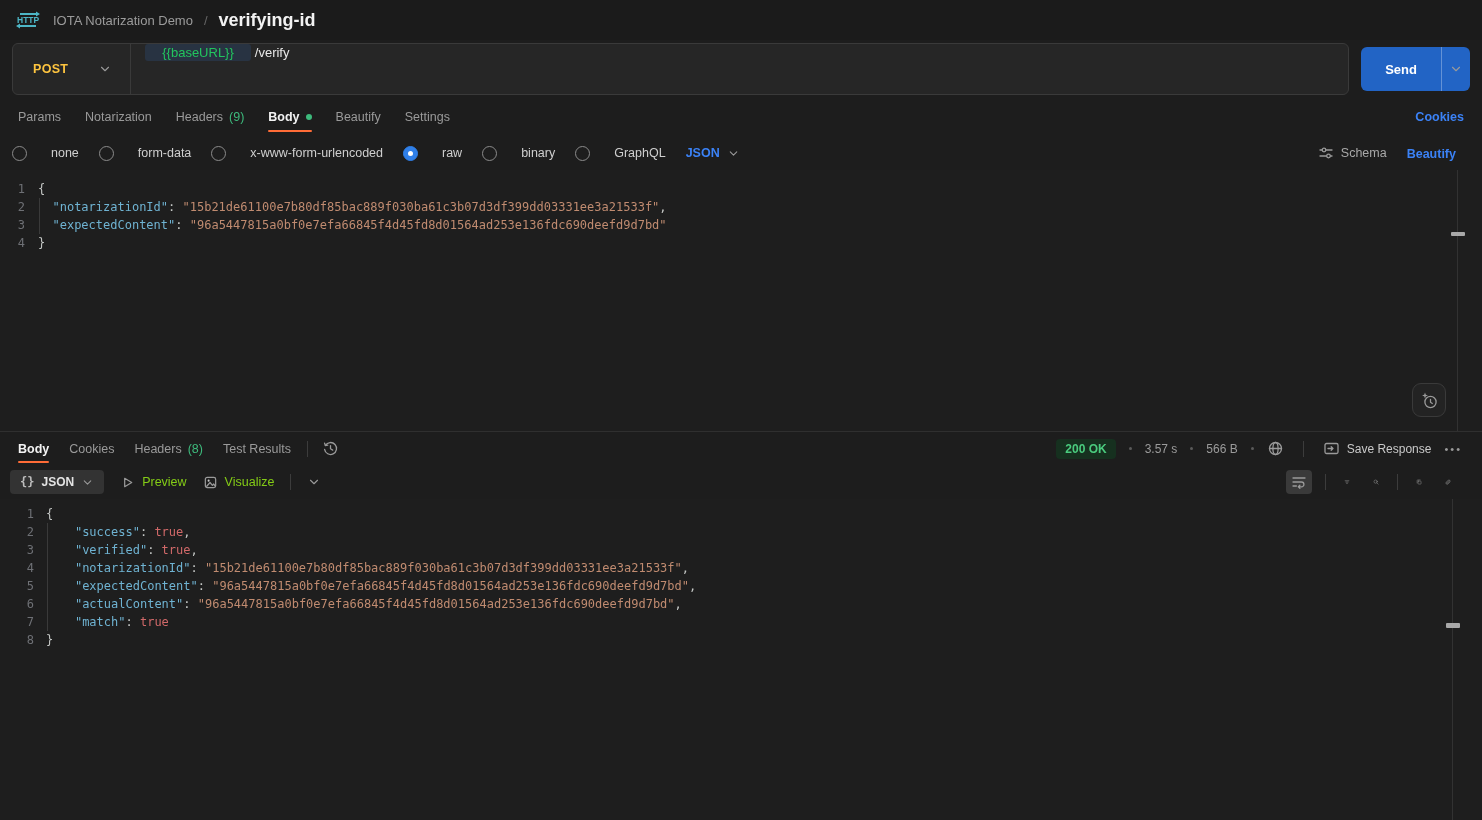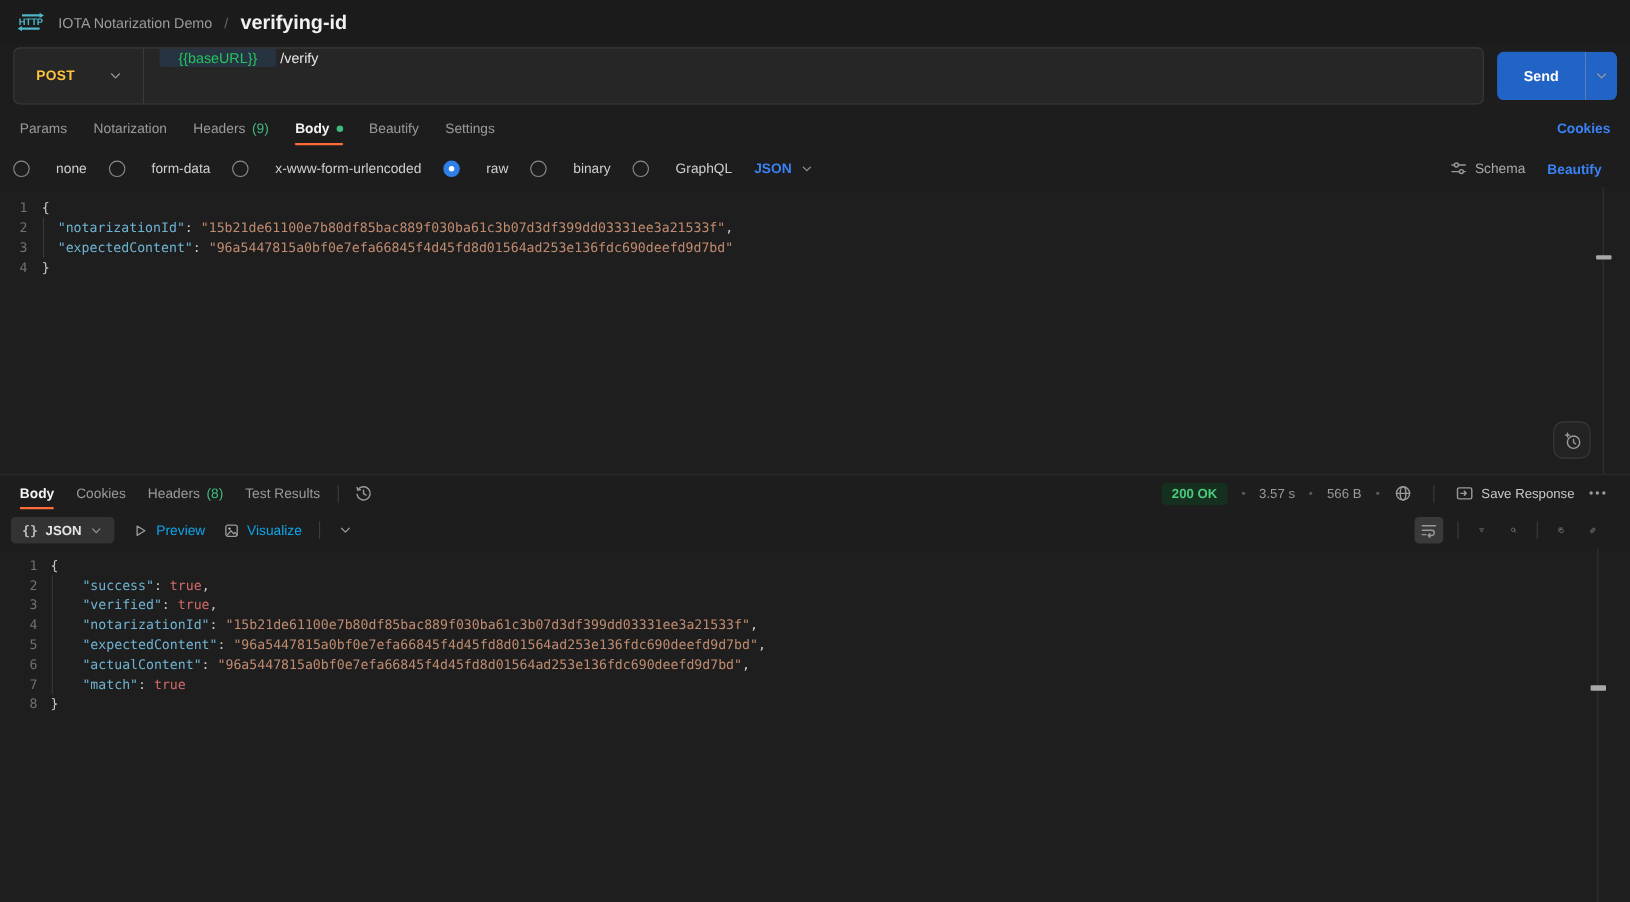--- a/index.html
+++ b/index.html
@@ -84,21 +84,21 @@
   .resp-meta { margin-left:auto; display:flex; align-items:center; gap:13px; padding-right:12px; font-size:12px; color:#9b9b9b; }
   .status-badge { background:#16301f; color:#4acb7e; font-weight:600; font-size:12px; padding:3px 9px; border-radius:4px; }
   .dot-sep { width:3px; height:3px; border-radius:50%; background:#5a5a5a; }
   .save-resp { display:flex; align-items:center; gap:7px; color:#c9c9c9; }
   .more-dots { color:#9a9a9a; letter-spacing:2px; font-size:11px; }
 
   
   .resp-toolbar { height:34px; display:flex; align-items:center; gap:16px; padding:0 10px; }
   .json-chip { display:flex; align-items:center; gap:7px; background:#333333; border-radius:4px; padding:5px 10px; color:#e4e4e4; font-size:12px; font-weight:600; }
   .braces-glyph { color:#bdbdbd; font-family:"DejaVu Sans Mono", monospace; font-weight:700; }
-  .tool-btn { display:flex; align-items:center; gap:7px; color:#0ea5e9; font-size:12.5px;justify-content:flex-end; }
+  .tool-btn { display:flex; align-items:center; gap:7px; color:#84cc16; font-size:12.5px;justify-content:flex-end; }
   .tb-vdiv { width:1px; height:16px; background:#3c3c3c; }
   .resp-tools-right { margin-left:auto; display:flex; align-items:center; gap:13px; padding-right:16px; }
   .icon-chip { padding:4px 5px; border-radius:4px; display:flex; }
   .icon-chip.active { background:#3a3a3a; }
 </style>
 </head>
 <body>
 
 <div class="page">
 

